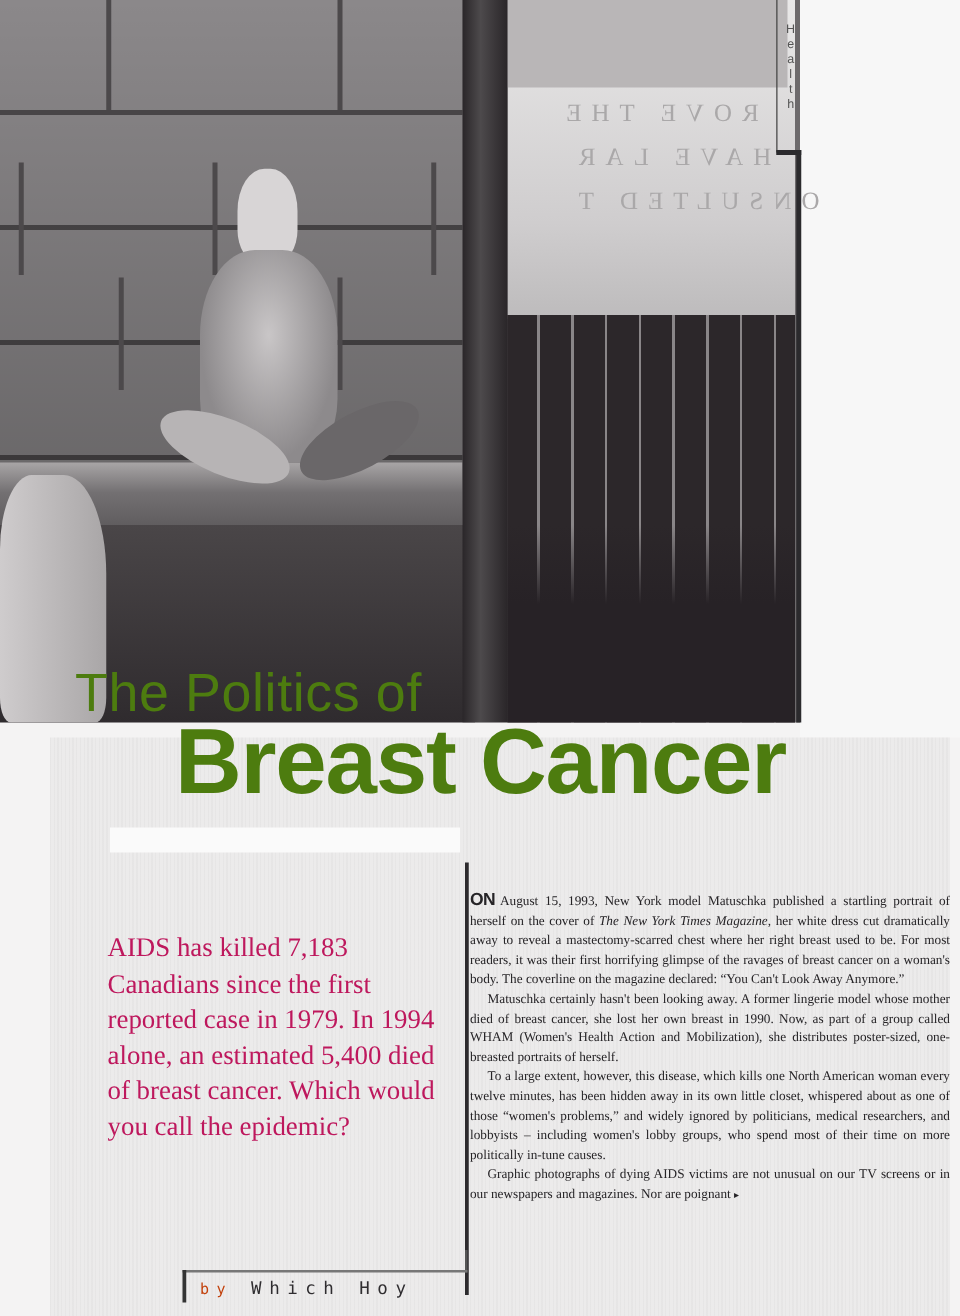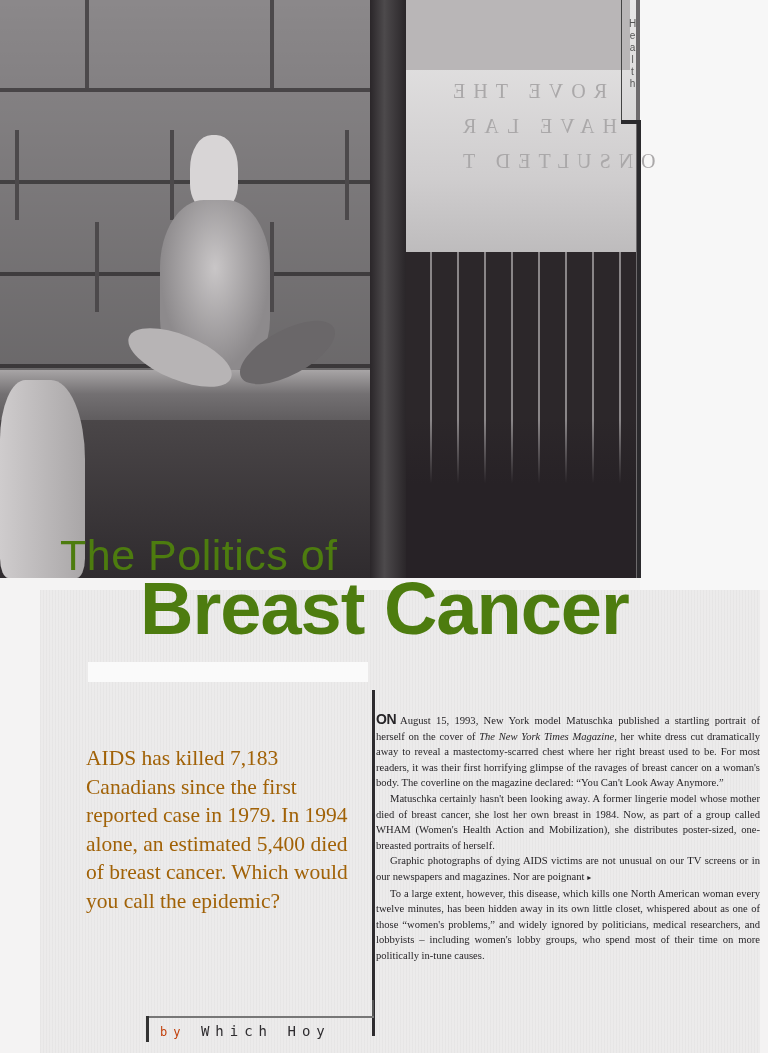--- a/index.html
+++ b/index.html
@@ -116,21 +116,21 @@
     position:absolute; left:140px; top:572px;
     font-family:"Liberation Sans", sans-serif; font-weight:bold; font-size:74px;
     color:#4d7c0f; letter-spacing:-1px; line-height:1;
   }
   .headline-underbar {
     position:absolute; left:88px; top:662px; width:280px; height:20px; background:#fafafa;
   }
   
   .pull-quote {
     position:absolute; left:86px; top:744px; width:280px;
-    font-family:"Liberation Serif", serif; font-size:21.5px; line-height:28.5px; color:#a16207;
+    font-family:"Liberation Serif", serif; font-size:21.5px; line-height:28.5px; color:#be185d;
   }
   
   .body-col {
     position:absolute; left:376px; top:692px; width:384px;
     font-family:"Liberation Serif", serif; font-size:10.6px; line-height:15.6px;
     color:#262427; text-align:justify;margin-top:20px;
   }
   .body-rule {
     position:absolute; left:372px; top:690px; width:3px; height:346px; background:#2d2b2e;
   }
@@ -197,21 +197,21 @@
 
 <div class="kicker">The Politics of</div>
 <div class="headline">Breast Cancer</div>
 <div class="headline-underbar"></div>
 
 <div class="pull-quote">AIDS has killed 7,183 Canadians since the first reported case in 1979. In 1994 alone, an estimated 5,400 died of breast cancer. Which would you call the epidemic?</div>
 
 <div class="body-rule"></div>
 <div class="body-col">
   <p class="first"><span class="dropcap">ON</span><span>August 15, 1993, New York model Matuschka published a startling portrait of herself on the cover of </span><i>The New York Times Magazine</i><span>, her white dress cut dramatically away to reveal a mastectomy-scarred chest where her right breast used to be. For most readers, it was their first horrifying glimpse of the ravages of breast cancer on a woman's body. The coverline on the magazine declared: “You Can't Look Away Anymore.”</span></p>
-  <p>Matuschka certainly hasn't been looking away. A former lingerie model whose mother died of breast cancer, she lost her own breast in 1984. Now, as part of a group called WHAM (Women's Health Action and Mobilization), she distributes poster-sized, one-breasted portraits of herself.</p>
+  <p>Matuschka certainly hasn't been looking away. A former lingerie model whose mother died of breast cancer, she lost her own breast in 1990. Now, as part of a group called WHAM (Women's Health Action and Mobilization), she distributes poster-sized, one-breasted portraits of herself.</p>
+  <p>To a large extent, however, this disease, which kills one North American woman every twelve minutes, has been hidden away in its own little closet, whispered about as one of those “women's problems,” and widely ignored by politicians, medical researchers, and lobbyists – including women's lobby groups, who spend most of their time on more politically in-tune causes.</p>
   <p><span>Graphic photographs of dying AIDS victims are not unusual on our TV screens or in our newspapers and magazines. Nor are poignant</span> <span class="arrow">▸</span></p>
-  <p>To a large extent, however, this disease, which kills one North American woman every twelve minutes, has been hidden away in its own little closet, whispered about as one of those “women's problems,” and widely ignored by politicians, medical researchers, and lobbyists – including women's lobby groups, who spend most of their time on more politically in-tune causes.</p>
 </div>
 
 <div class="byline-rule-v"></div>
 <div class="byline-rule-top"></div>
 <div class="byline-rule-left"></div>
 <div class="byline"><span class="by">by</span> <span>Which Hoy</span></div>
 
 </body></html>

